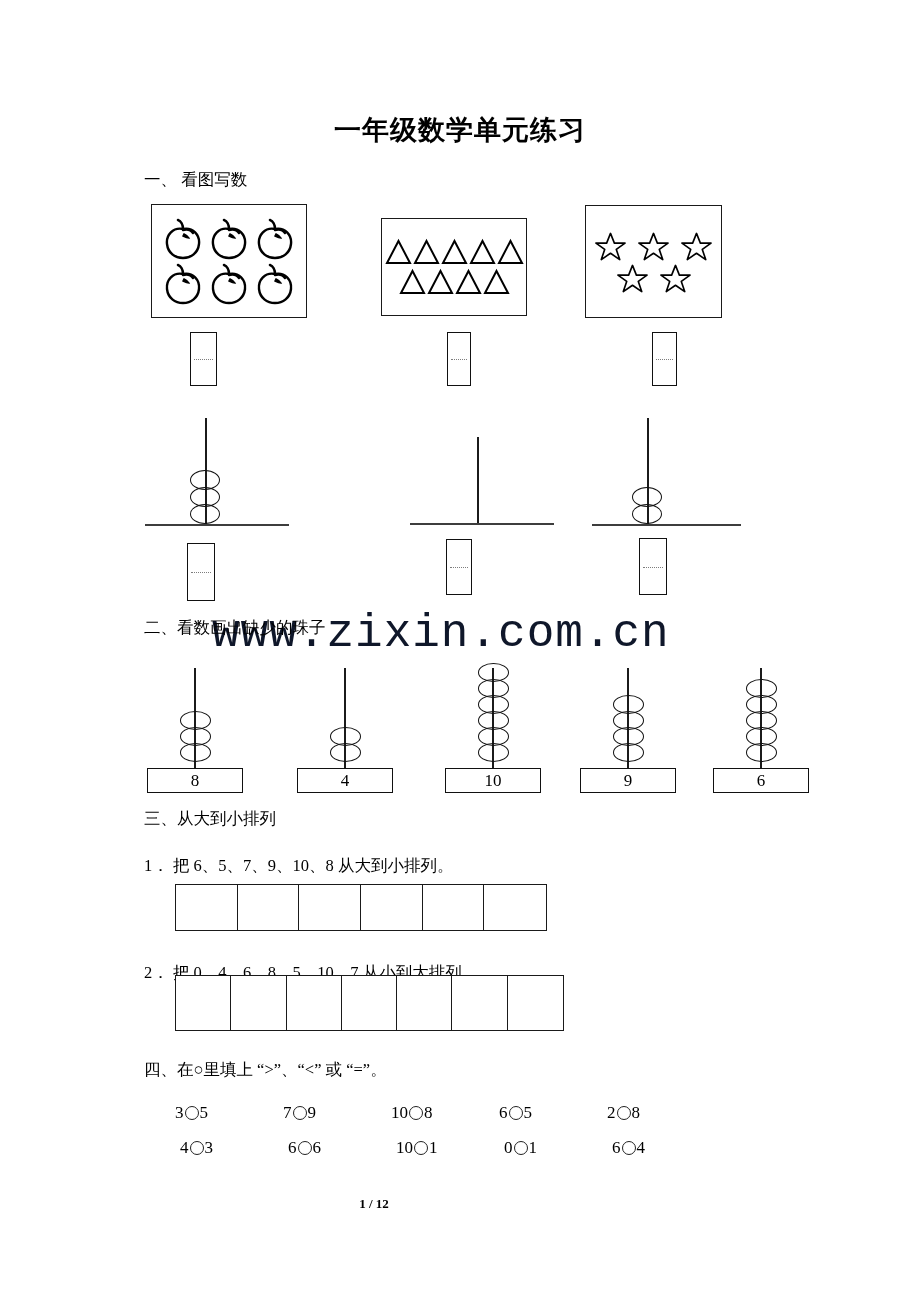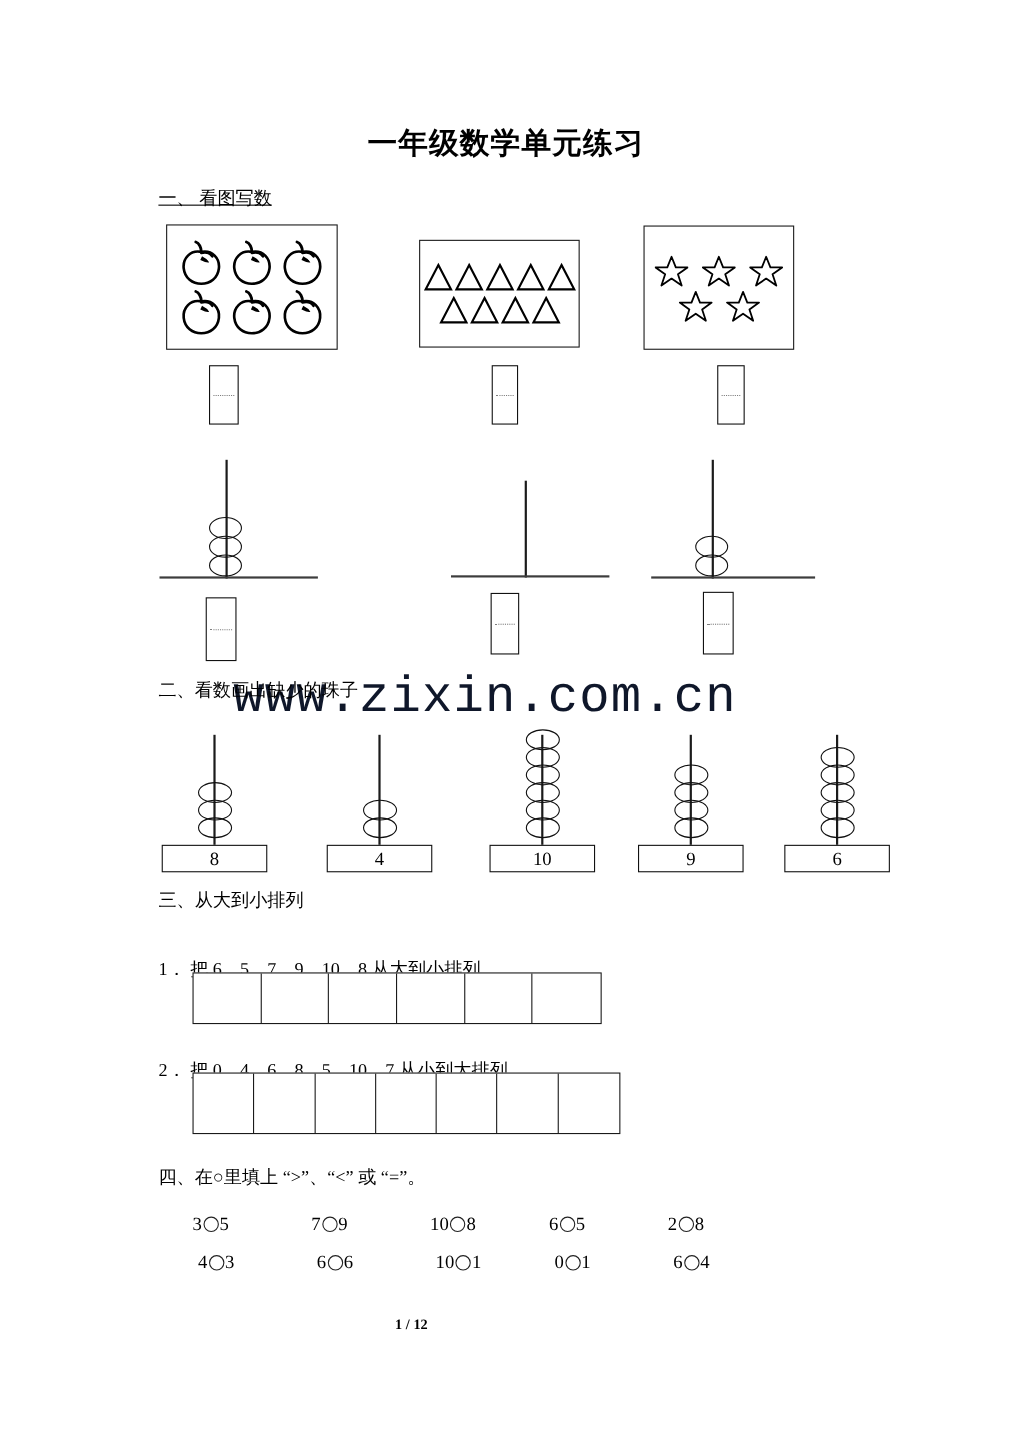--- a/index.html
+++ b/index.html
@@ -49,31 +49,31 @@
     font-weight: bold;
     letter-spacing: 1px;
   }
 
   
   .sec-head {
     position: absolute;
     font-size: 16.5px;
     white-space: nowrap;
   }
-  .sec1 { left: 144px; top: 169px; text-decoration: underline; }
+  .sec1 { left: 144px; top: 169px; }
   .sec2 { left: 144px; top: 617px; text-align: right; }
   .sec3 { left: 144px; top: 808px; }
   .sec4 { left: 144px; top: 1059px; }
 
   .q-line {
     position: absolute;
     font-size: 16.5px;
     white-space: nowrap;
   }
-  .q1 { left: 144px; top: 855px; margin-top: 15px; }
+  .q1 { left: 144px; top: 855px; }
   .q2 { left: 144px; top: 962px; }
 
   
   .pic-box {
     position: absolute;
     border: 1.4px solid #1a1a1a;
     box-sizing: border-box;
     background: #fff;
   }
   #pic-box-0 { left: 151px; top: 204px; width: 156px; height: 114px; }

